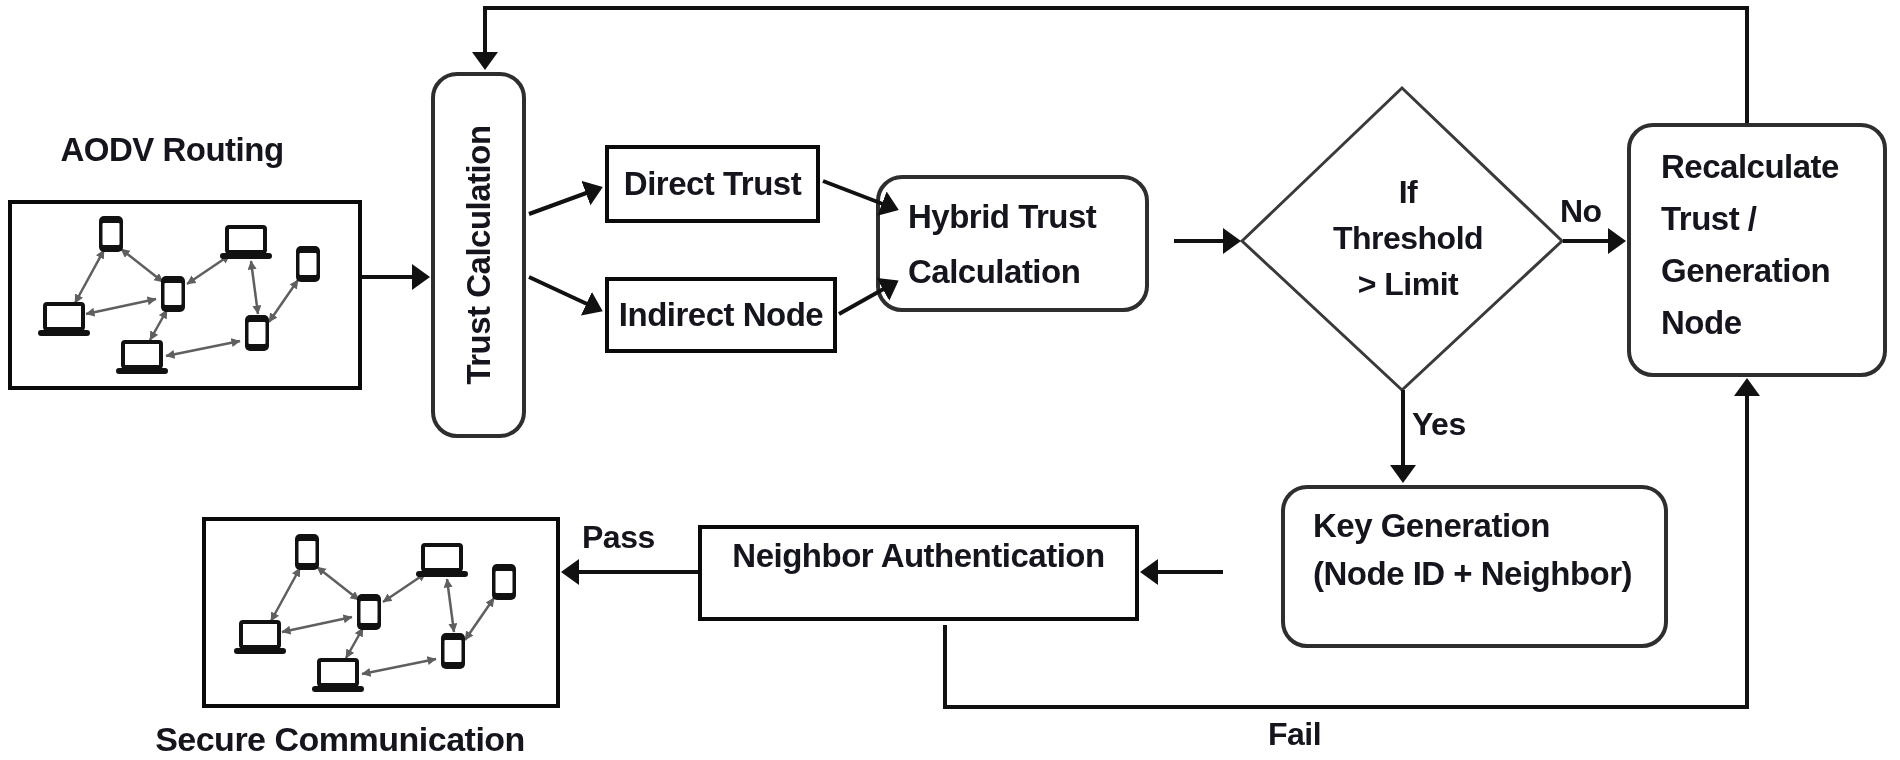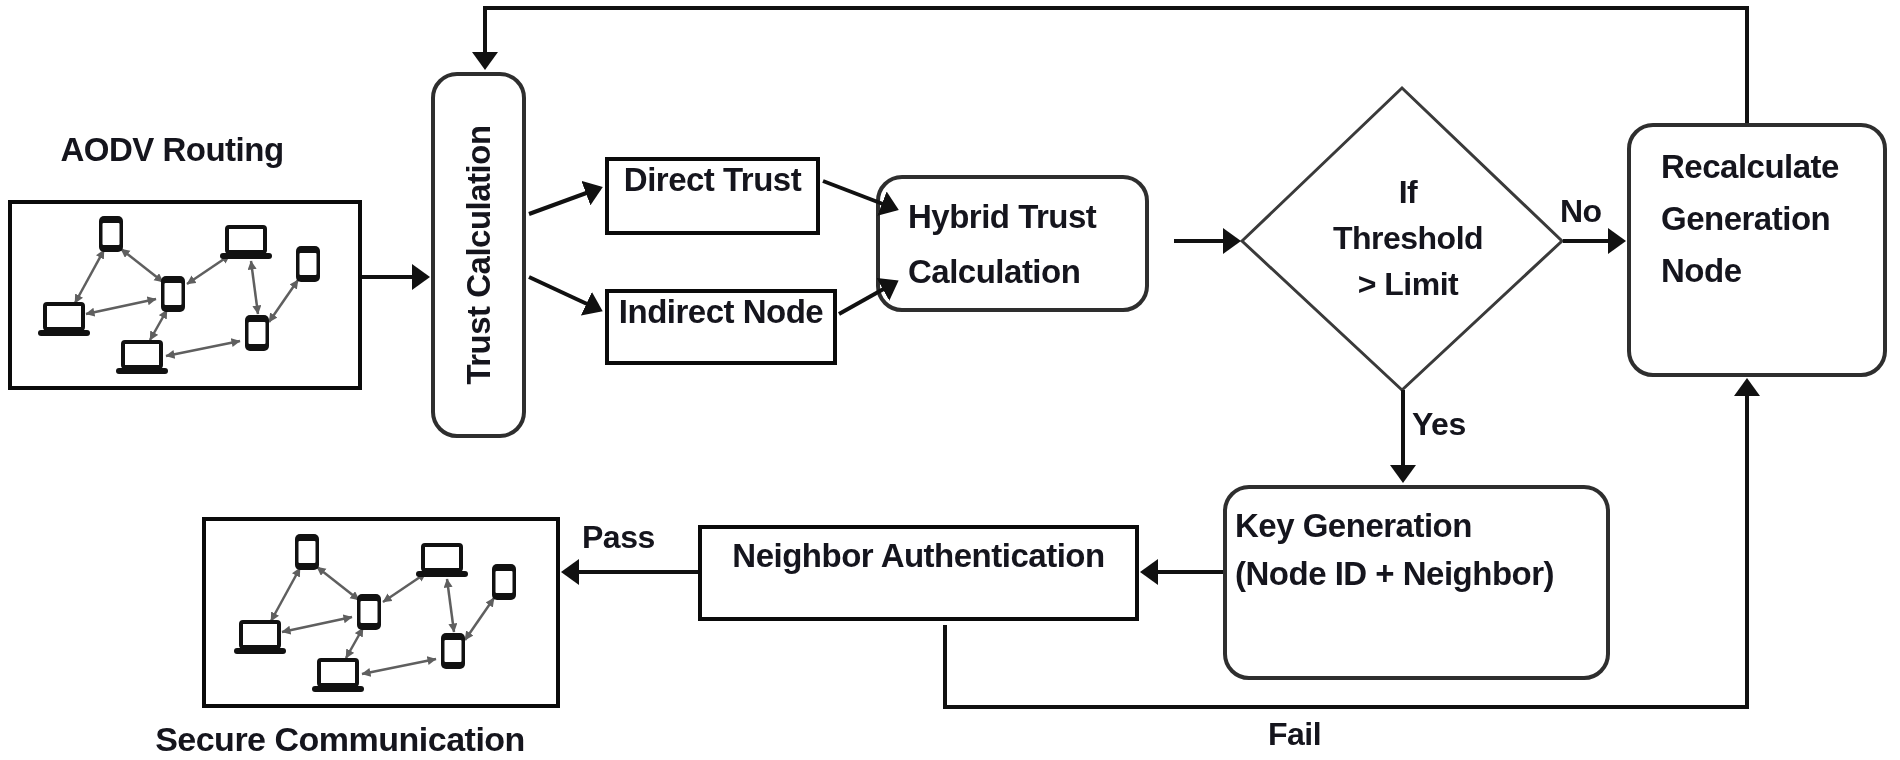--- a/index.html
+++ b/index.html
@@ -5,38 +5,38 @@
   html,body{margin:0;padding:0;background:#ffffff;}
   .canvas{
     position:relative;width:1900px;height:760px;background:#ffffff;overflow:hidden;
     font-family:"Liberation Sans","DejaVu Sans",sans-serif;
     color:#15151d;font-weight:700;letter-spacing:-0.5px;
   }
   .canvas *{box-sizing:border-box;}
   svg.layer{position:absolute;left:0;top:0;z-index:2;pointer-events:none;}
   .box{position:absolute;background:#fff;border:4px solid #0a0a0a;z-index:1;}
   .rbox{position:absolute;background:#fff;border:4px solid #2e2e2e;border-radius:26px;z-index:1;}
-  .centered{display:flex;align-items:flex-start;justify-content:center;margin-top:12px;}
+  .centered{display:flex;align-items:center;justify-content:center;}
   .caption{position:absolute;z-index:3;font-size:33px;white-space:nowrap;}
   .edge-label{position:absolute;z-index:3;font-size:32px;white-space:nowrap;}
   .multiline{font-size:33px;}
   .vlabel{
     position:absolute;left:50%;top:50%;
     transform:translate(-50%,-50%) rotate(-90deg);
     white-space:nowrap;font-size:33px;
   }
   #aodv-label{left:44px;top:131px;width:256px;text-align:center;}
   #aodv-box{left:8px;top:200px;width:354px;height:190px;}
   #trust-box{left:431px;top:72px;width:95px;height:366px;}
   #direct-box{left:605px;top:145px;width:215px;height:78px;font-size:33px;}
   #indirect-box{left:605px;top:277px;width:232px;height:76px;font-size:33px;}
   #hybrid-box{left:876px;top:175px;width:273px;height:137px;padding:10px 0 0 28px;line-height:55px;}
   #diamond-label{left:1318px;top:169px;width:180px;line-height:46px;font-size:32px;z-index:3;position:absolute;text-align:center;}
   #recalc-box{left:1627px;top:123px;width:260px;height:254px;padding:14px 0 0 30px;line-height:52px;}
-  #keygen-box{left:1223px;top:485px;width:387px;height:195px;padding:13px 0 0 8px;line-height:48px;}
+  #keygen-box{left:1281px;top:485px;width:387px;height:163px;padding:13px 0 0 28px;line-height:48px;}
   #neighbor-box{left:698px;top:525px;width:441px;height:96px;display:flex;justify-content:center;align-items:flex-start;padding-top:8px;font-size:33px;}
   #secure-box{left:202px;top:517px;width:358px;height:191px;}
   #secure-label{left:140px;top:720px;width:400px;text-align:center;font-size:34px;}
   #no-label{left:1560px;top:193px;}
   #yes-label{left:1412px;top:406px;}
   #pass-label{left:582px;top:519px;}
   #fail-label{left:1268px;top:716px;}
 </style>
 </head>
 <body>
@@ -63,20 +63,21 @@
   </div>
 
   <div id="diamond-label">
     <div>If</div>
     <div>Threshold</div>
     <div>&gt; Limit</div>
   </div>
 
   <div class="rbox multiline" id="recalc-box">
     <div>Recalculate</div>
+    <div>Trust /</div>
     <div>Generation</div>
     <div>Node</div>
   </div>
 
   <div class="rbox multiline" id="keygen-box">
     <div>Key Generation</div>
     <div>(Node ID + Neighbor)</div>
   </div>
 
   <div class="box" id="neighbor-box">

